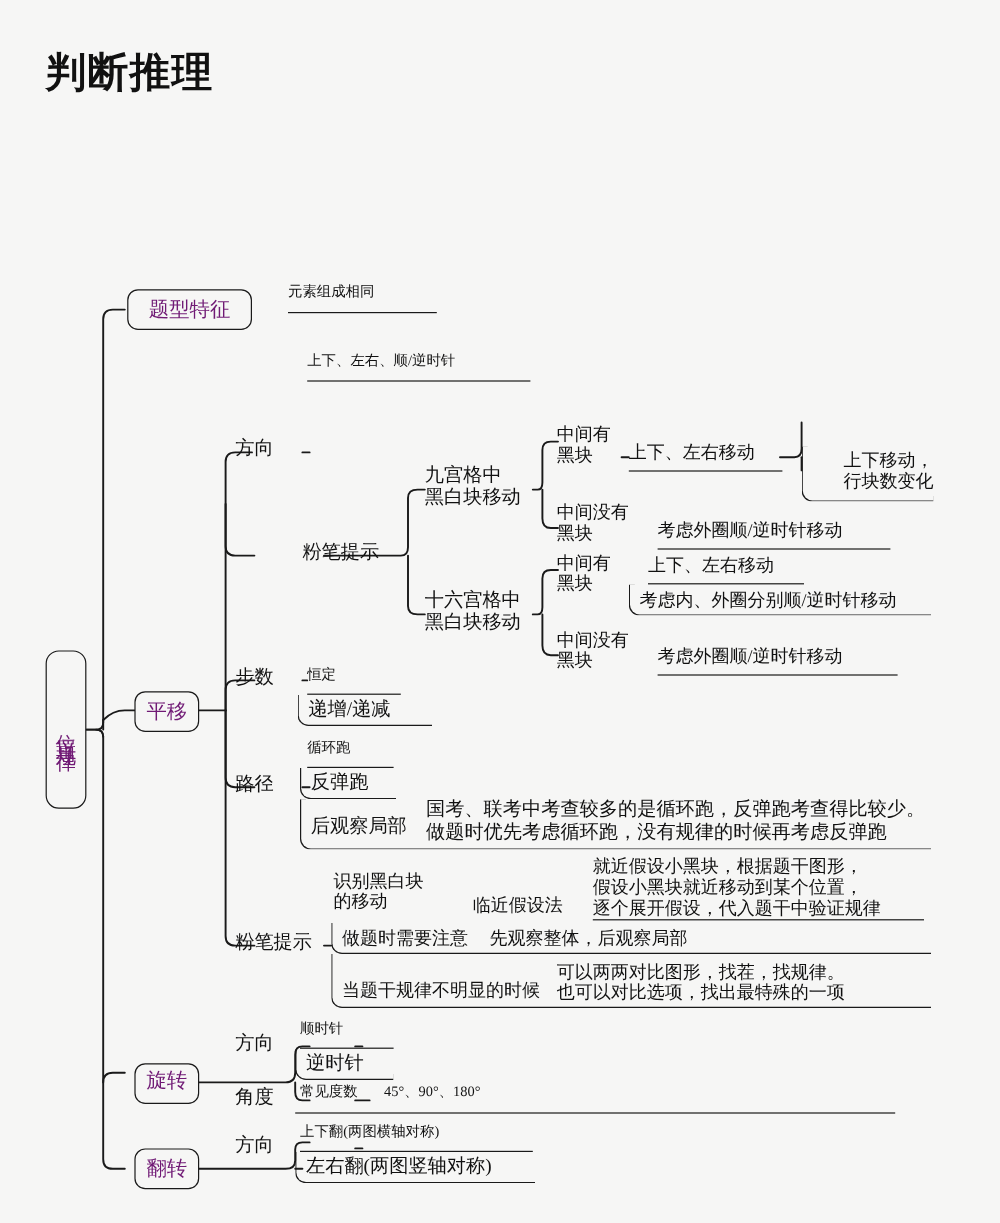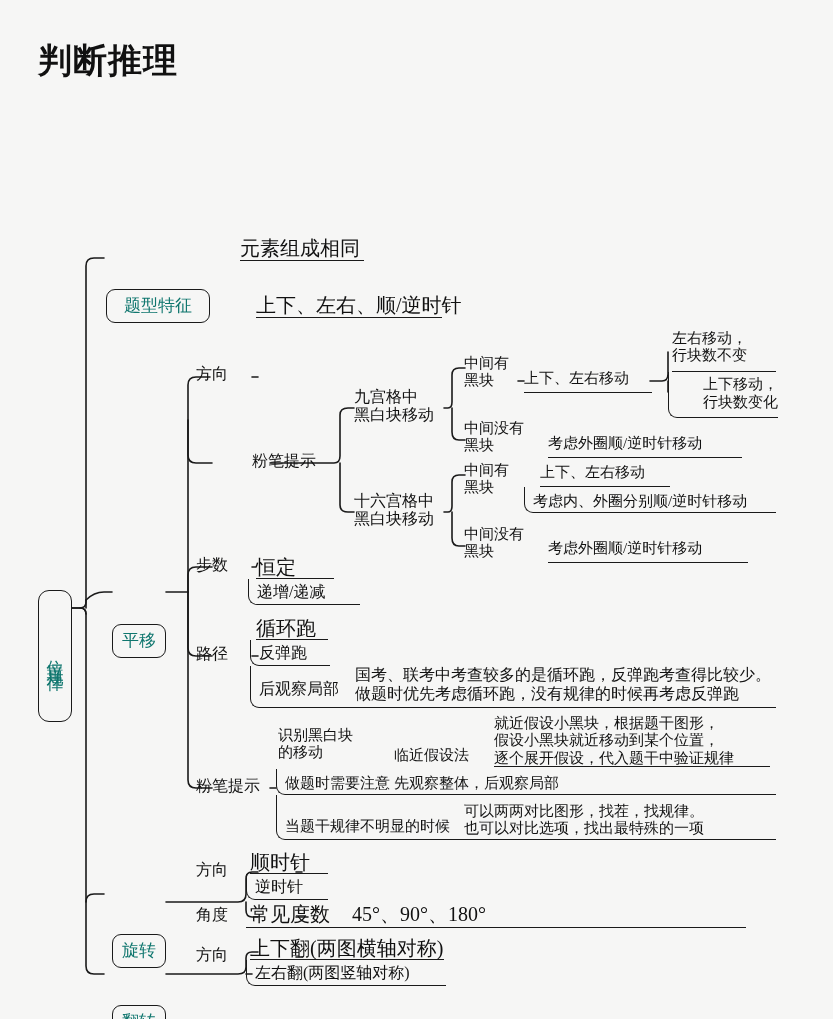--- a/index.html
+++ b/index.html
@@ -33,24 +33,23 @@
 
   
   .node{
     position:absolute;
     border:1.7px solid #1a1a1a;
     border-radius:9px;
     background:#f6f6f5;
     display:flex;align-items:center;justify-content:center;
     font-size:17px;
     line-height:1.12;
-    color:#0f766e;
+    color:#701a75;
     box-sizing:border-box;
     text-align:center;
-    margin-top:48px;
   }
   .node.root{
     writing-mode:vertical-rl;
     text-orientation:upright;
     letter-spacing:5px;
     border-radius:11px;
     font-size:17px;
   }
 
   
@@ -59,21 +58,21 @@
     font-size:16px;
     line-height:1.14;
     color:#111;
     white-space:pre;
   }
   .lbl.sm{font-size:15px;}
 
   
   .leaf{
     position:absolute;
-    font-size:20px;
+    font-size:12px;
     line-height:1.16;
     color:#111;
     white-space:pre;
     padding-bottom:2px;
     border-bottom:1.5px solid #1a1a1a;
     box-sizing:border-box;
   }
   .leaf.sm{font-size:15px;}
   
   .shell{
@@ -158,21 +157,20 @@
 
   <div class="lbl" style="left:196px;top:365px;">方向</div>
   <div class="leaf" style="left:256px;top:294px;width:186px;height:24px;">上下、左右、顺/逆时针</div>
 
   <div class="lbl" style="left:252px;top:452px;">粉笔提示</div>
 
   <div class="lbl" style="left:354px;top:388px;"><span>九宫格中</span><br><span>黑白块移动</span></div>
 
   <div class="lbl sm" style="left:464px;top:355px;"><span>中间有</span><br><span>黑块</span></div>
   <div class="leaf sm" style="left:524px;top:370px;width:128px;height:23px;">上下、左右移动</div>
-  <div class="leaf sm" style="left:672px;top:330px;width:104px;height:42px;line-height:1.12;"><span>左右移动，</span><br><span>行块数不变</span></div>
   <div class="shell sm" style="left:668px;top:372px;width:110px;height:46px;flex-direction:column;align-items:flex-end;justify-content:center;"><span>上下移动，</span><span>行块数变化</span></div>
 
   <div class="lbl sm" style="left:464px;top:420px;"><span>中间没有</span><br><span>黑块</span></div>
   <div class="leaf sm" style="left:548px;top:435px;width:194px;height:23px;">考虑外圈顺/逆时针移动</div>
 
   <div class="lbl" style="left:354px;top:492px;"><span>十六宫格中</span><br><span>黑白块移动</span></div>
 
   <div class="lbl sm" style="left:464px;top:462px;"><span>中间有</span><br><span>黑块</span></div>
   <div class="leaf sm" style="left:540px;top:464px;width:130px;height:23px;">上下、左右移动</div>
   <div class="shell sm" style="left:524px;top:487px;width:252px;height:26px;">考虑内、外圈分别顺/逆时针移动</div>
@@ -192,25 +190,25 @@
     <span class="lbl" style="left:0;top:14px;position:relative;">后观察局部</span>
     <span style="display:inline-block;margin-left:16px;line-height:1.18;"><span>国考、联考中考查较多的是循环跑，反弹跑考查得比较少。</span><br><span>做题时优先考虑循环跑，没有规律的时候再考虑反弹跑</span></span>
   </div>
 
   <div class="lbl" style="left:196px;top:777px;">粉笔提示</div>
 
   <div class="lbl sm" style="left:278px;top:727px;"><span>识别黑白块</span><br><span>的移动</span></div>
   <div class="lbl sm" style="left:394px;top:747px;">临近假设法</div>
   <div class="leaf sm" style="left:494px;top:715px;width:276px;height:52px;line-height:1.15;"><span>就近假设小黑块，根据题干图形，</span><br><span>假设小黑块就近移动到某个位置，</span><br><span>逐个展开假设，代入题干中验证规律</span></div>
 
-  <div class="shell sm" style="left:276px;top:769px;width:500px;height:26px;"><span>做题时需要注意</span><span style="margin-left:4px;">先观察整体，后观察局部</span></div>
+  <div class="shell sm" style="left:276px;top:769px;width:500px;height:26px;"><span>做题时需要注意</span><span style="margin-left:18px;">先观察整体，后观察局部</span></div>
 
   <div class="shell sm" style="left:276px;top:795px;width:500px;height:45px;align-items:flex-end;"><span style="padding-bottom:2px;">当题干规律不明显的时候</span><span style="margin-left:14px;line-height:1.15;display:inline-block;"><span>可以两两对比图形，找茬，找规律。</span><br><span>也可以对比选项，找出最特殊的一项</span></span></div>
 
-  <div class="node" style="left:112px;top:886px;width:54px;height:34px;">旋转</div>
+  <div class="node" style="left:112px;top:886px;width:54px;height:34px;font-family:Liberation Mono, monospace;">旋转</div>
   <div class="lbl" style="left:196px;top:861px;">方向</div>
   <div class="leaf" style="left:250px;top:851px;width:78px;height:23px;">顺时针</div>
   <div class="shell" style="left:246px;top:874px;width:82px;height:26px;">逆时针</div>
   <div class="lbl" style="left:196px;top:906px;">角度</div>
   <div class="leaf" style="left:250px;top:903px;width:228px;height:24px;border-bottom:none;"><span>常见度数</span><span style="margin-left:22px;">45°、90°、180°</span></div>
   <div style="position:absolute;left:246px;top:927px;width:500px;height:0;border-bottom:1.5px solid #1a1a1a;"></div>
 
   <div class="node" style="left:112px;top:957px;width:54px;height:34px;">翻转</div>
   <div class="lbl" style="left:196px;top:946px;">方向</div>
   <div class="leaf" style="left:250px;top:937px;width:194px;height:23px;">上下翻(两图横轴对称)</div>

